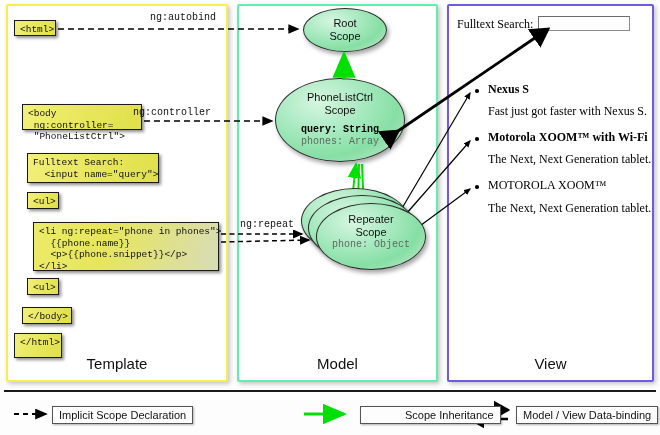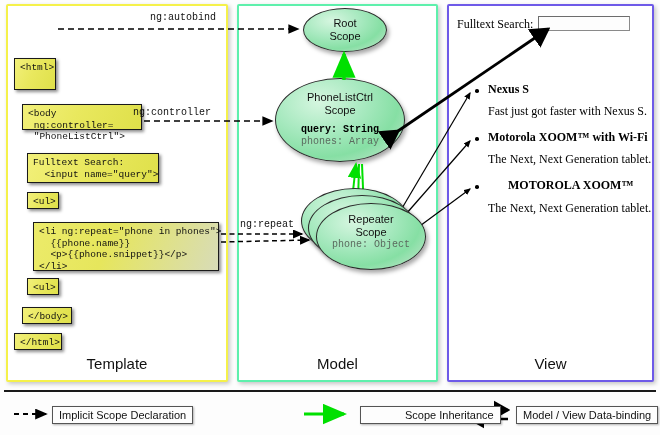--- a/index.html
+++ b/index.html
@@ -140,41 +140,41 @@
   <div class="panel" id="panel-template">
     <div class="panel-label">Template</div>
   </div>
   <div class="panel" id="panel-model">
     <div class="panel-label">Model</div>
   </div>
   <div class="panel" id="panel-view">
     <div class="panel-label">View</div>
   </div>
 
-  <div class="codebox" style="left:14px; top:20px; width:42px; height:32px; padding-top:3px;margin-top:38px;">&lt;html&gt;</div>
+  <div class="codebox" style="left:14px; top:20px; width:42px; height:16px; padding-top:3px;">&lt;html&gt;</div>
 
   <div class="codebox" style="left:22px; top:104px; width:120px; height:26px; padding-top:3px;">&lt;body
  ng:controller=
  "PhoneListCtrl"&gt;</div>
 
   <div class="codebox" style="left:27px; top:153px; width:132px; height:30px; padding-top:3px;">Fulltext Search:
   &lt;input name="query"&gt;</div>
 
   <div class="codebox" style="left:27px; top:192px; width:32px; height:17px; padding-top:3px;">&lt;ul&gt;</div>
 
   <div class="codebox wide" style="left:33px; top:222px; width:186px; height:49px; padding-top:3px;">&lt;li ng:repeat="phone in phones"&gt;
   {{phone.name}}
   &lt;p&gt;{{phone.snippet}}&lt;/p&gt;
 &lt;/li&gt;</div>
 
   <div class="codebox" style="left:27px; top:278px; width:32px; height:17px; padding-top:3px;">&lt;ul&gt;</div>
 
   <div class="codebox" style="left:22px; top:307px; width:50px; height:17px; padding-top:3px;">&lt;/body&gt;</div>
 
-  <div class="codebox" style="left:14px; top:333px; width:48px; height:17px; padding-top:3px;">&lt;/html&gt;</div>
+  <div class="codebox" style="left:14px; top:333px; width:48px; height:25px; padding-top:3px;">&lt;/html&gt;</div>
 
   <div class="scope" style="left:303px; top:8px; width:84px; height:44px;">
     <div class="title" style="margin-top:8px; white-space:pre;">Root
 Scope</div>
   </div>
 
   <div class="scope" style="left:275px; top:78px; width:130px; height:84px;">
     <div class="title" style="margin-top:12px; white-space:pre;">PhoneListCtrl
 Scope</div>
     <div class="props" style="margin-top:7px;">
@@ -198,21 +198,21 @@
 
   <div class="bullet" style="left:475px; top:89px;"></div>
   <div class="viewtext" style="left:488px; top:82px; font-weight:bold;">Nexus S</div>
   <div class="viewtext" style="left:488px; top:104px;">Fast just got faster with Nexus S.</div>
 
   <div class="bullet" style="left:475px; top:137px;"></div>
   <div class="viewtext" style="left:488px; top:130px; font-weight:bold;">Motorola XOOM™  with Wi-Fi</div>
   <div class="viewtext" style="left:488px; top:152px;">The Next, Next Generation tablet.</div>
 
   <div class="bullet" style="left:475px; top:185px;"></div>
-  <div class="viewtext" style="left:508px; top:178px; font-weight:bold;">MOTOROLA XOOM™</div>
+  <div class="viewtext" style="left:488px; top:178px; font-weight:normal;">MOTOROLA XOOM™</div>
   <div class="viewtext" style="left:488px; top:201px;">The Next, Next Generation tablet.</div>
 
   <div class="lbl-mono" style="left:150px; top:12px;">ng:autobind</div>
   <div class="lbl-mono" style="left:133px; top:107px;">ng:controller</div>
   <div class="lbl-mono" style="left:240px; top:219px;">ng:repeat</div>
 
   <svg class="overlay">
     <defs>
       <marker id="arrowBlack" markerWidth="7" markerHeight="7" refX="6" refY="3" orient="auto">
         <path d="M0,0 L7,3 L0,6 z" fill="#000"></path>

